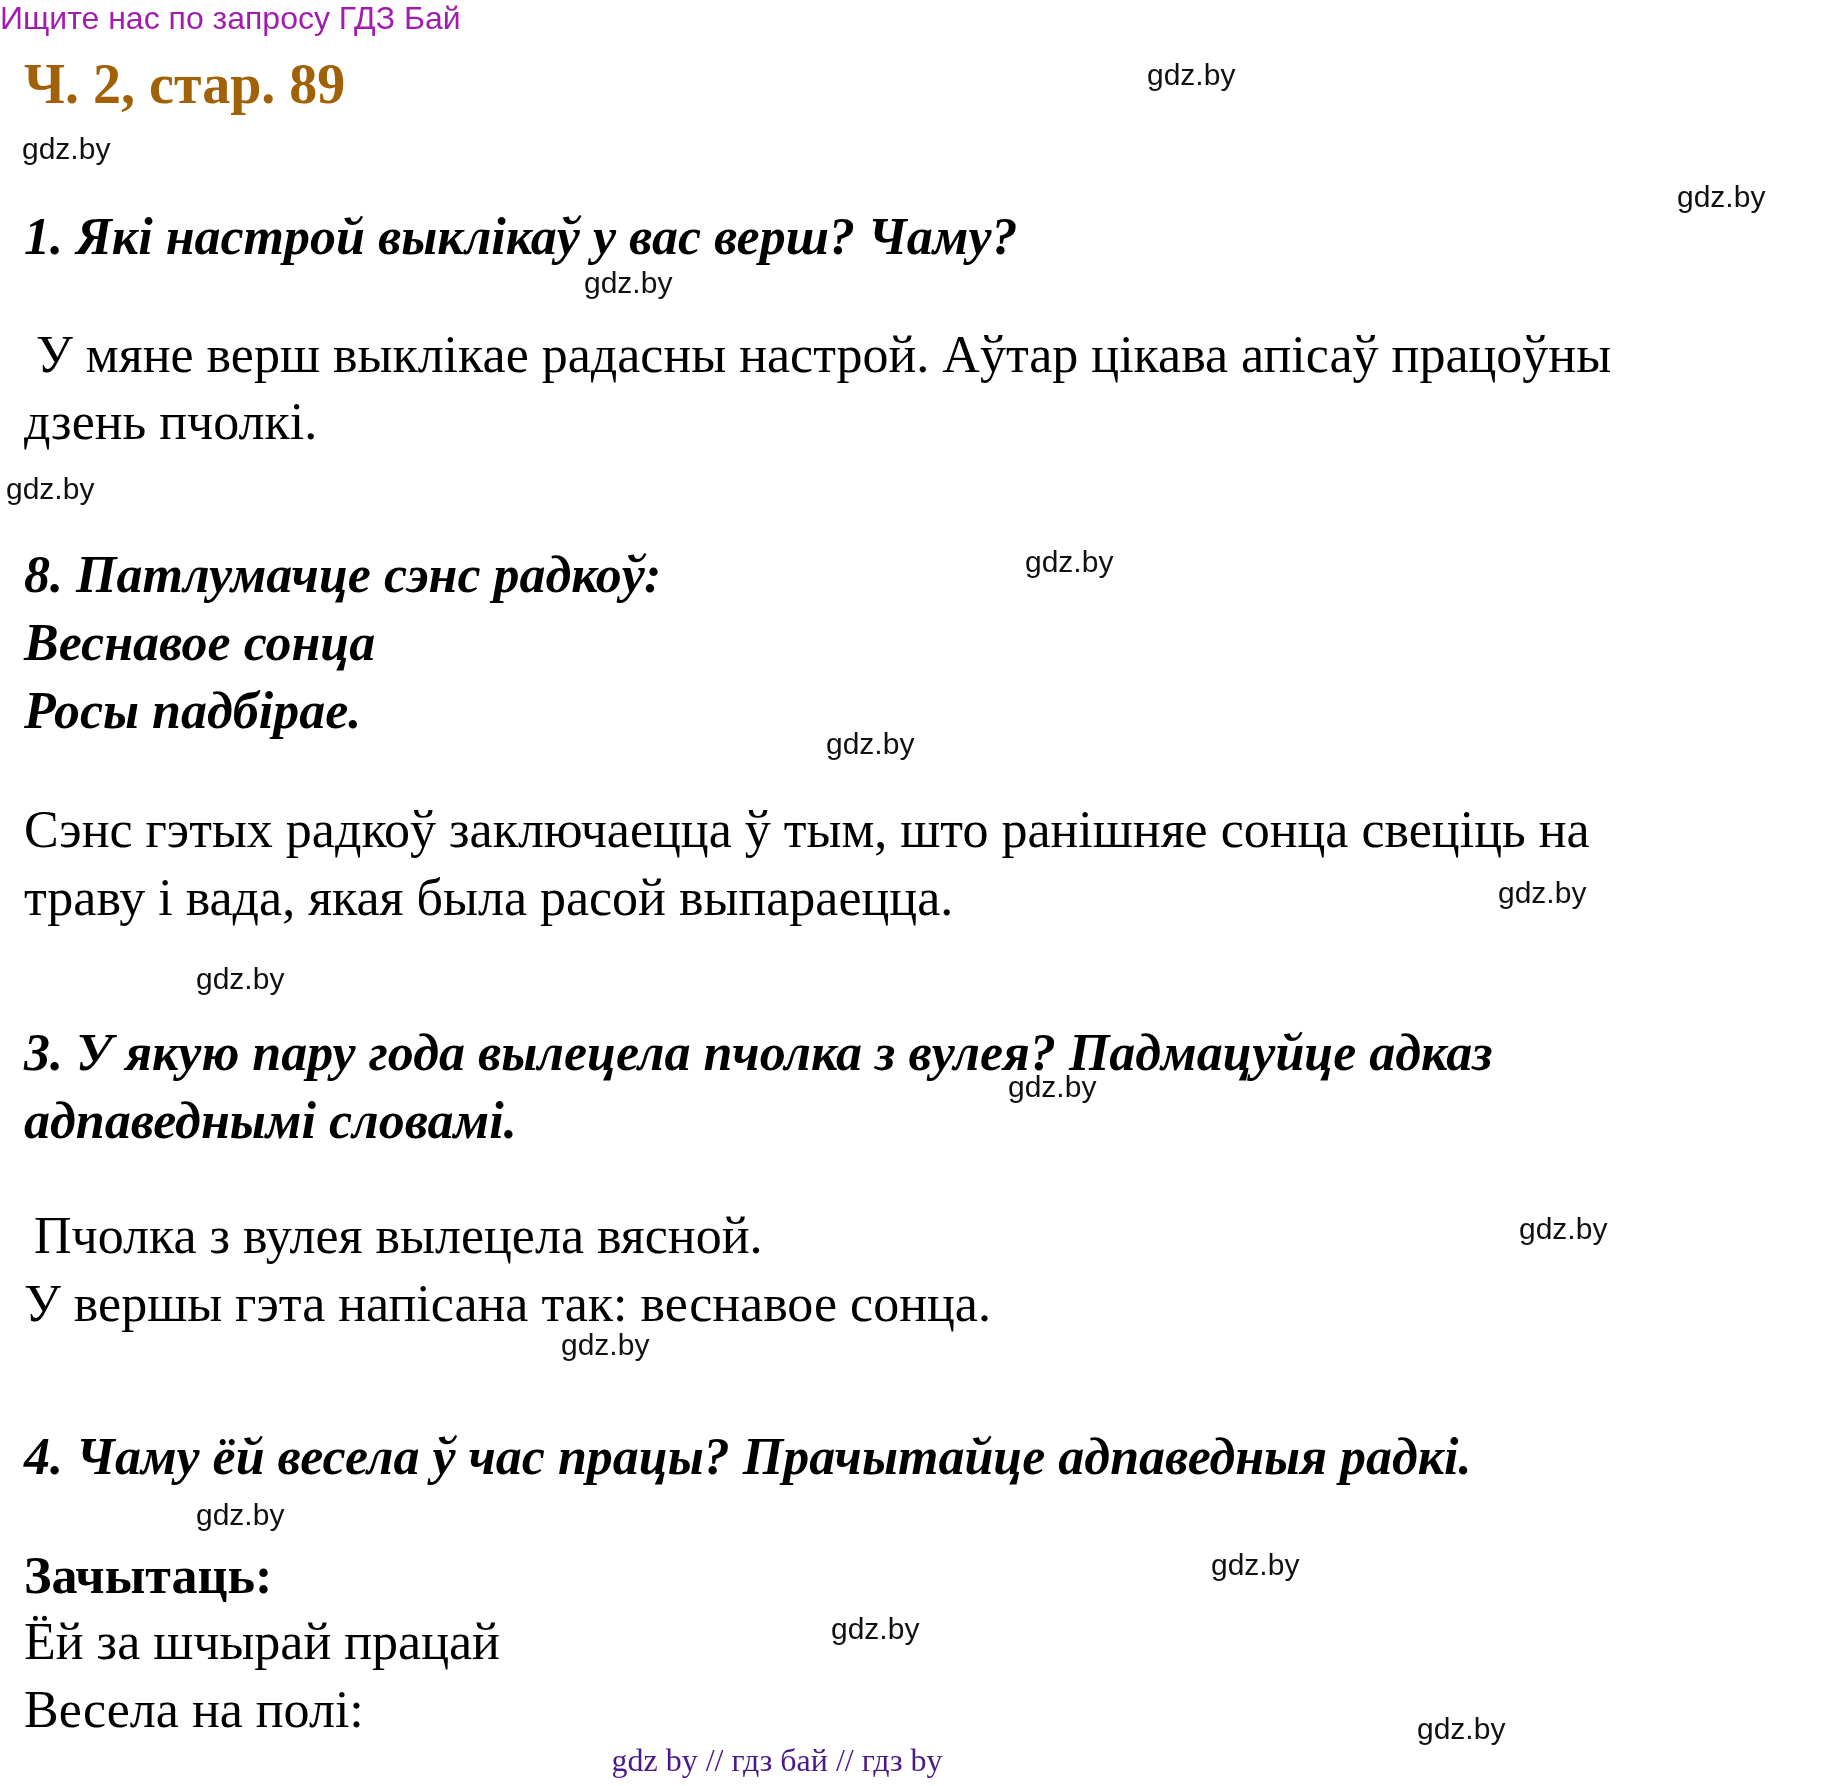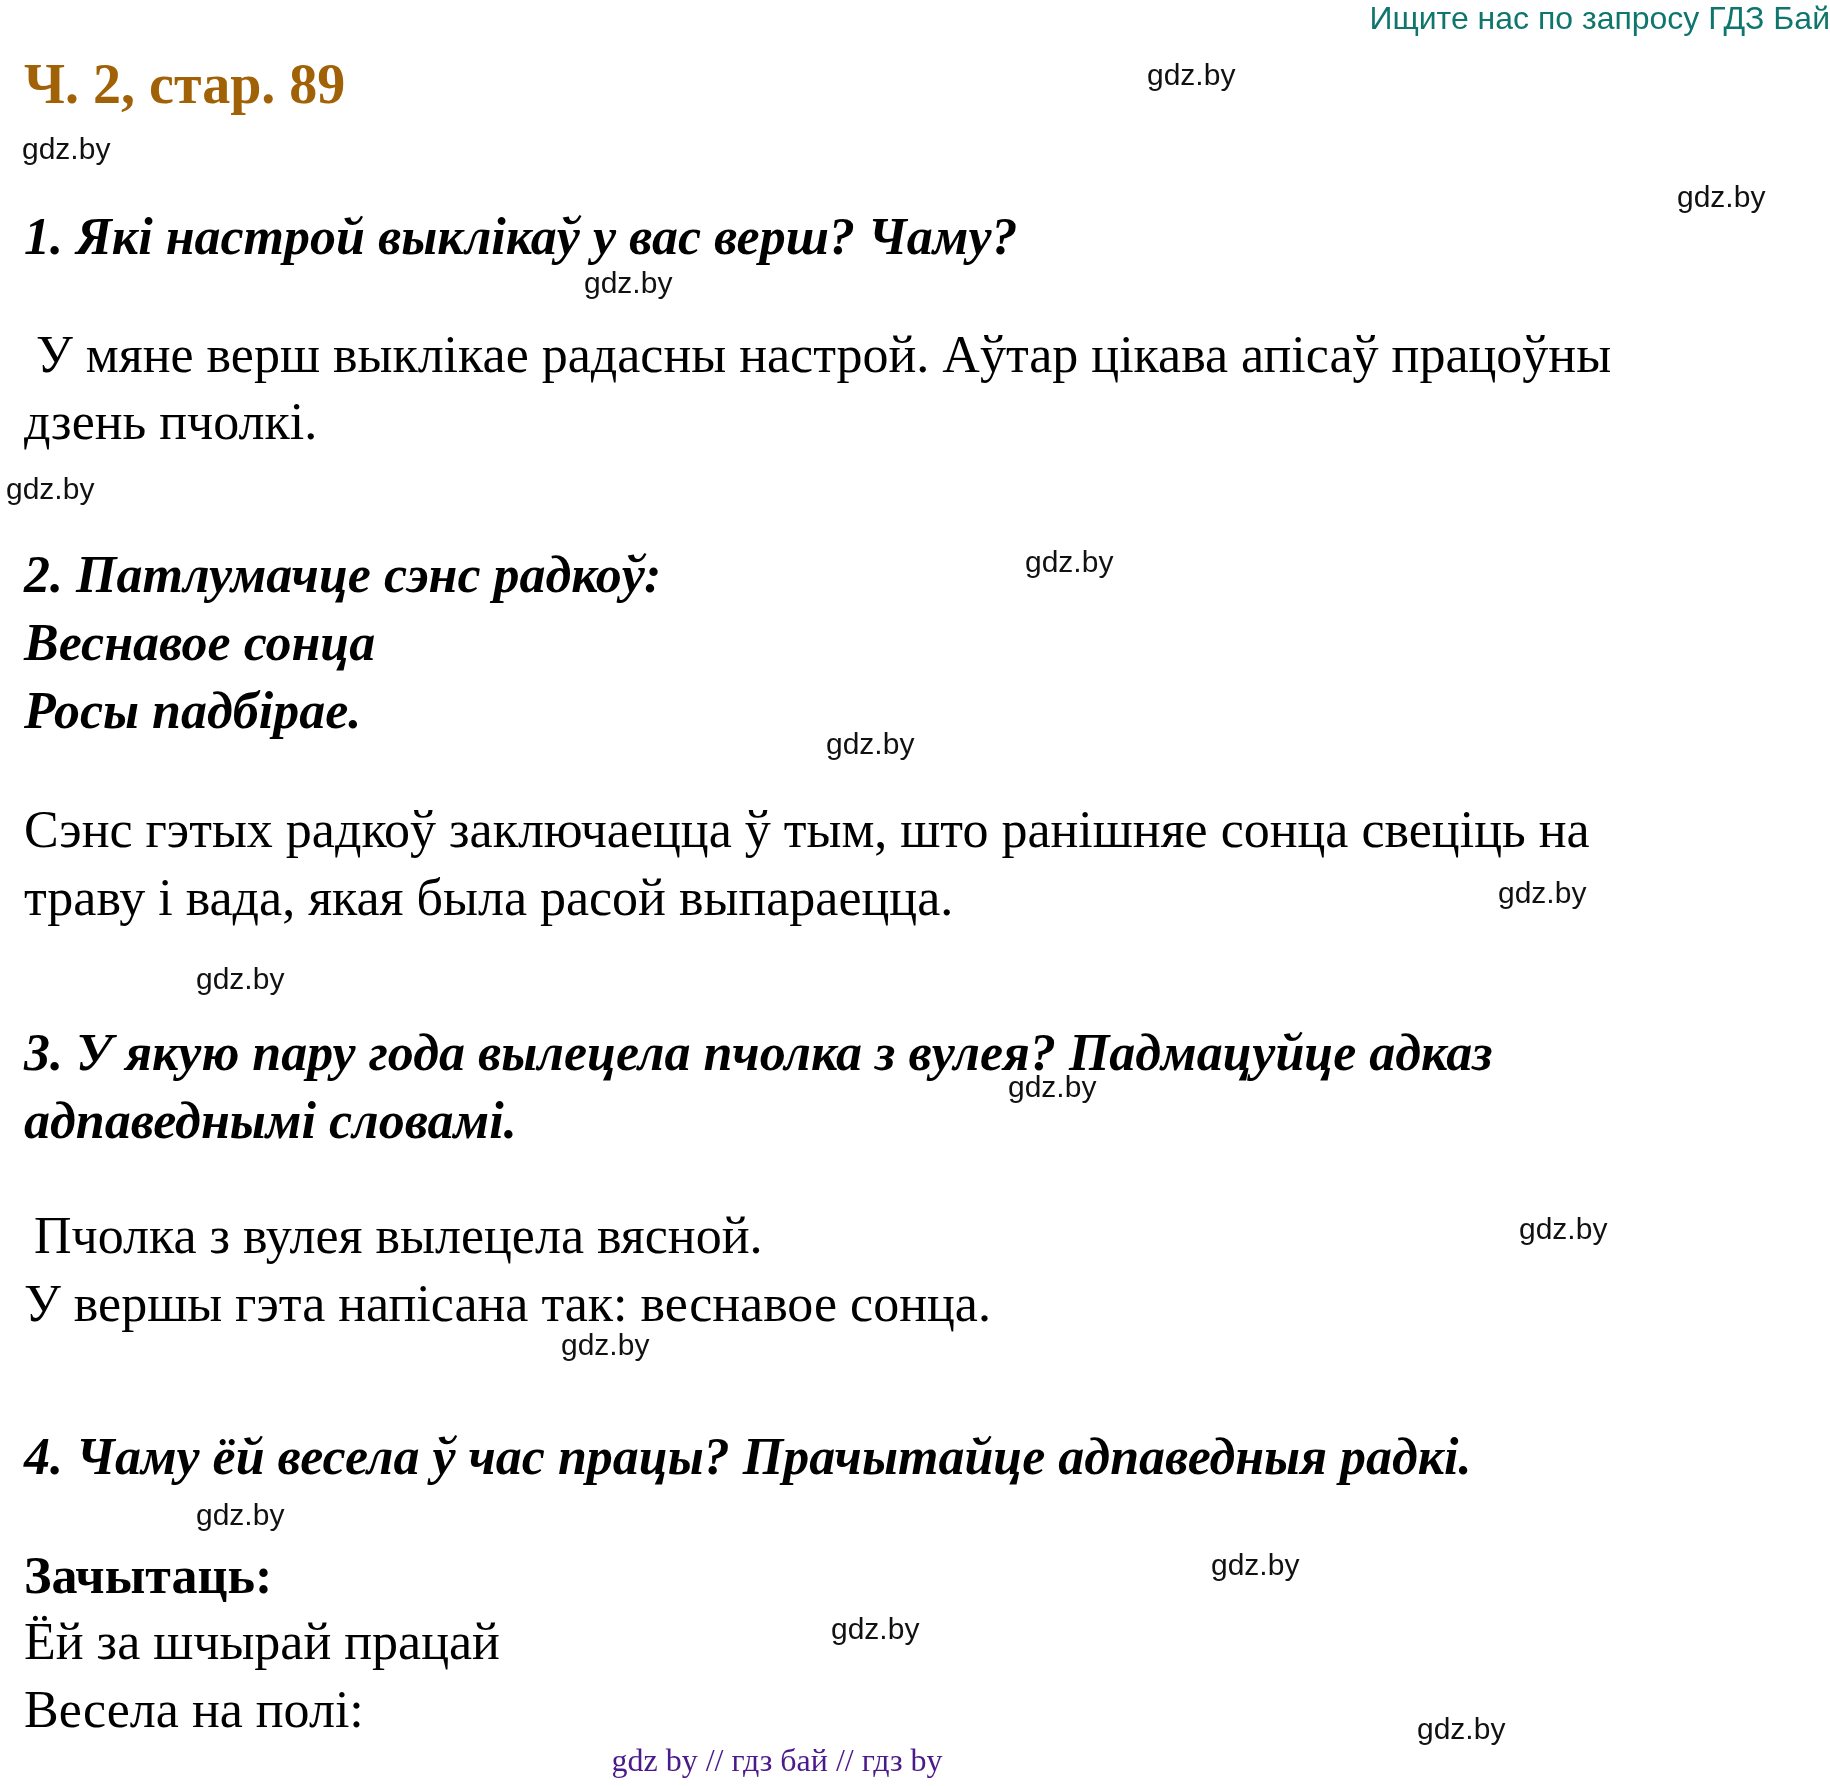--- a/index.html
+++ b/index.html
@@ -1,18 +1,18 @@
 <!DOCTYPE html>
 <html><head>
 <meta charset="utf-8">
 <style>
   html, body { margin:0; padding:0; background:#ffffff; }
   body { width:1830px; height:1786px; position:relative; overflow:hidden; }
   .abs { position:absolute; white-space:nowrap; }
-  .banner { font-family:"Liberation Sans", sans-serif; font-size:32px; color:#0f766e; left:0; width:1830px; text-align:right; top:0px; }
+  .banner { font-family:"Liberation Sans", sans-serif; font-size:32px; color:#a21caf; left:0; width:1830px; text-align:left; top:0px; }
   .title { font-family:"Liberation Serif", serif; font-weight:bold; font-size:56px; color:#a16207; }
   .q { font-family:"Liberation Serif", serif; font-weight:bold; font-style:italic; font-size:52px; color:#000;margin-top:17px; }
   .ans { font-family:"Liberation Serif", serif; font-size:52px; color:#000; }
   .ansbold { font-family:"Liberation Serif", serif; font-weight:bold; font-size:52px; color:#000; }
   .wm { font-family:"Liberation Sans", sans-serif; font-size:30px; color:#111; }
   .footer { font-family:Liberation Serif, serif; font-size:32px; color:#4b1a8a; left:0; width:1554px; text-align:center; }
 </style>
 </head>
 <body>
 
@@ -34,21 +34,21 @@
 <div class="abs wm" style="left:561px; top:1328px;">gdz.by</div>
 <div class="abs wm" style="left:196px; top:1498px;">gdz.by</div>
 <div class="abs wm" style="left:1211px; top:1548px;">gdz.by</div>
 <div class="abs wm" style="left:831px; top:1612px;">gdz.by</div>
 <div class="abs wm" style="left:1417px; top:1712px;">gdz.by</div>
 
 <div class="abs q" style="left:24px; top:190px;">1. Які настрой выклікаў у вас верш? Чаму?</div>
 <div class="abs ans" style="left:24px; top:325px;margin-left:12px;">У мяне верш выклікае радасны настрой. Аўтар цікава апісаў працоўны</div>
 <div class="abs ans" style="left:24px; top:392px;">дзень пчолкі.</div>
 
-<div class="abs q" style="left:24px; top:528px;">2. Патлумачце сэнс радкоў:</div>
+<div class="abs q" style="left:24px; top:528px;">8. Патлумачце сэнс радкоў:</div>
 <div class="abs q" style="left:24px; top:596px;">Веснавое сонца</div>
 <div class="abs q" style="left:24px; top:664px;">Росы падбірае.</div>
 <div class="abs ans" style="left:24px; top:800px;">Сэнс гэтых радкоў заключаецца ў тым, што ранішняе сонца свеціць на</div>
 <div class="abs ans" style="left:24px; top:868px;">траву і вада, якая была расой выпараецца.</div>
 
 <div class="abs q" style="left:24px; top:1006px;">3.  У  якую  пару  года  вылецела  пчолка  з  вулея?  Падмацуйце  адказ</div>
 <div class="abs q" style="left:24px; top:1074px;">адпаведнымі словамі.</div>
 <div class="abs ans" style="left:24px; top:1206px;margin-left:10px;">Пчолка з вулея вылецела вясной.</div>
 <div class="abs ans" style="left:24px; top:1274px;">У вершы гэта напісана так: веснавое сонца.</div>
 

